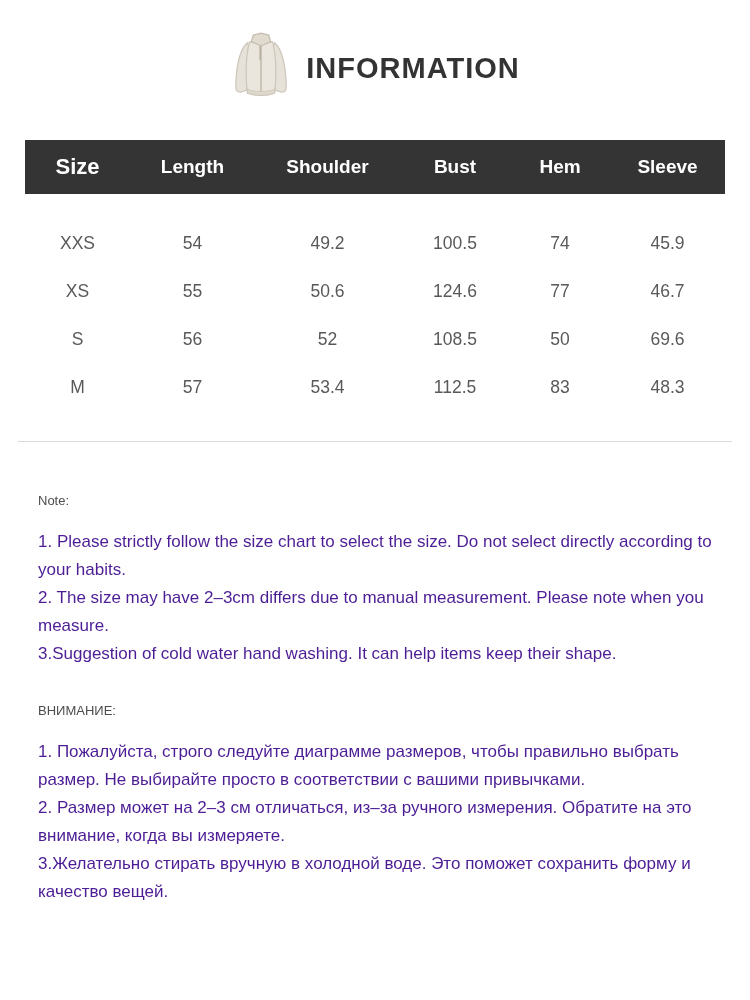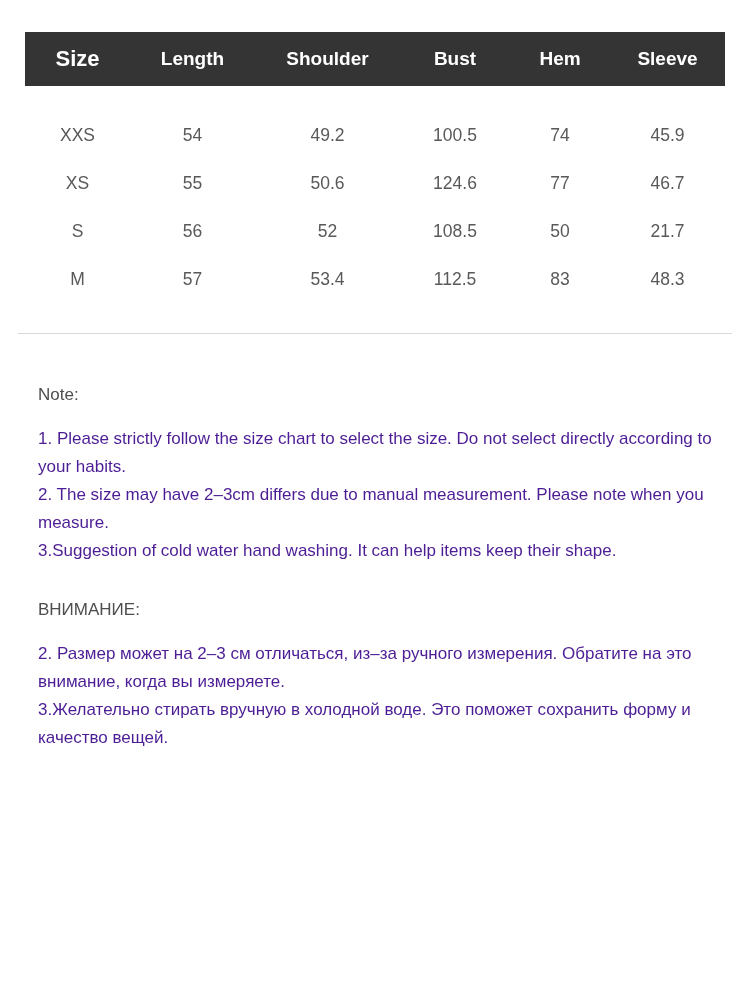--- a/index.html
+++ b/index.html
@@ -42,31 +42,49 @@
     font-size:17.5px;color:#595959;padding:0;
   }
   .divider{
     border:none;border-top:1px solid #d9d9d9;
     margin:30px 18px 0 18px;
   }
   .note-section{padding:0 28px 0 38px;}
   .note-section.en{margin-top:51px;}
   .note-section.ru{margin-top:35px;}
   .note-heading{
-    font-size:17px;color:#4d4d4d;margin:0 0 20px 0;font-weight:normal;
+    font-size:13px;color:#4d4d4d;margin:0 0 20px 0;font-weight:normal;
   }
   .note-items p{
     margin:0;font-size:17px;line-height:28px;color:#4c1d95;
   }
 </style>
 </head>
 <body>
 
 <div class="page">
 
+  <div class="header">
+    <svg class="jacket" viewBox="0 0 64 76" aria-hidden="true">
+
+      <path d="M18 12 C10 18 6 38 6 58 C6 61 8 63 11 63 L17 61 L21 22 Z" fill="#e6e1d9" stroke="#ccc5b8" stroke-width="1.2"></path>
+
+      <path d="M46 12 C54 18 58 38 58 58 C58 61 56 63 53 63 L47 61 L43 22 Z" fill="#e6e1d9" stroke="#ccc5b8" stroke-width="1.2"></path>
+
+      <path d="M20 11 L44 11 C48 28 48 48 46 64 C38 67 26 67 18 64 C16 48 16 28 20 11 Z" fill="#eae5dd" stroke="#ccc5b8" stroke-width="1.2"></path>
+
+      <path d="M18 60 C26 63 38 63 46 60 L46 64 C38 67 26 67 18 64 Z" fill="#ddd7cc" stroke="#ccc5b8" stroke-width="0.8"></path>
+
+      <path d="M24 4 L32 2 L40 4 L42 11 L32 15 L22 11 Z" fill="#e0dacf" stroke="#c4bcae" stroke-width="1.2"></path>
+
+      <line x1="32" y1="15" x2="32" y2="62" stroke="#bdb5a6" stroke-width="1.4"></line>
+      <line x1="31" y1="15" x2="31" y2="30" stroke="#a89f8f" stroke-width="1"></line>
+    </svg>
+    <div class="title">INFORMATION</div>
+  </div>
 
   <table class="size-chart">
     <colgroup>
       <col class="c1">
         <col class="c2">
         <col class="c3">
         <col class="c4">
         <col class="c5">
         <col class="c6">
     </colgroup>
@@ -99,21 +117,21 @@
         <td>124.6</td>
         <td>77</td>
         <td>46.7</td>
       </tr>
       <tr class="data-row">
         <td>S</td>
         <td>56</td>
         <td>52</td>
         <td>108.5</td>
         <td>50</td>
-        <td>21.7</td>
+        <td>69.6</td>
       </tr>
       <tr class="data-row">
         <td>M</td>
         <td>57</td>
         <td>53.4</td>
         <td>112.5</td>
         <td>83</td>
         <td>48.3</td>
       </tr>
     </tbody>
@@ -126,18 +144,19 @@
     <div class="note-items">
       <p>1. Please strictly follow the size chart  to select the size. Do not select directly according to your habits.</p>
       <p>2. The size may have 2–3cm differs due to manual measurement. Please note when you measure.</p>
       <p>3.Suggestion of cold water hand washing. It can help items keep their shape.</p>
     </div>
   </div>
 
   <div class="note-section ru">
     <p class="note-heading">ВНИМАНИЕ:</p>
     <div class="note-items">
+      <p>1. Пожалуйста, строго следуйте диаграмме размеров, чтобы правильно выбрать размер. Не выбирайте просто в соответствии с вашими привычками.</p>
       <p>2. Размер может на 2–3 см отличаться, из–за ручного измерения. Обратите на это внимание, когда вы измеряете.</p>
       <p>3.Желательно стирать вручную в холодной воде. Это поможет сохранить форму и качество вещей.</p>
     </div>
   </div>
 
 </div>
 
 </body></html>

